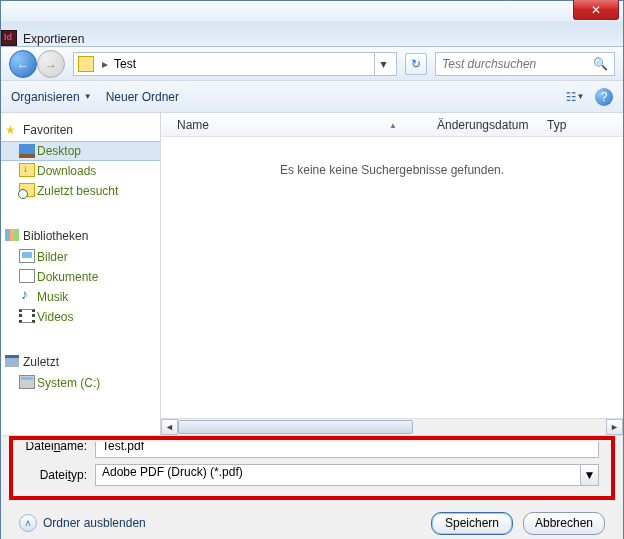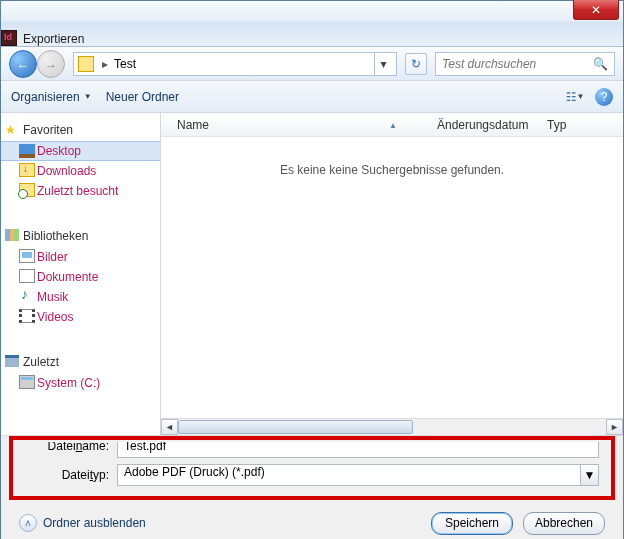--- a/index.html
+++ b/index.html
@@ -31,21 +31,21 @@
   .tb-right { margin-left: auto; display: flex; gap: 8px; align-items: center; }
   .tb-iconbtn { width: 24px; height: 22px; border: 1px solid transparent; display: flex; align-items: center; justify-content: center; color: #3a6ea5; }
   .help-icon { width: 18px; height: 18px; border-radius: 50%; background: radial-gradient(circle at 30% 30%, #8fc8ff, #2b6fbf); color: #fff; display: flex; align-items: center; justify-content: center; font-size: 11px; }
   
   .main { display: flex; height: 322px; }
   .sidebar { width: 160px; border-right: 1px solid #d8d8d8; padding: 6px 0; overflow: hidden; }
   .sb-group-label { color: #333; padding: 4px 8px 4px 22px; position: relative; }
   .sb-star { position: absolute; left: 4px; top: 4px; color: #f5c518; }
   .sb-lib { position: absolute; left: 4px; top: 4px; width: 14px; height: 12px; background: linear-gradient(to right, #7fb3e0 33%, #f5b36b 33% 66%, #9cd67d 66%); }
   .sb-comp { position: absolute; left: 4px; top: 4px; width: 14px; height: 12px; background: #9eb7cf; border-top: 3px solid #3a6ea5; }
-  .sb-item { padding: 3px 8px 3px 36px; position: relative; color: #be185d; }
+  .sb-item { padding: 3px 8px 3px 36px; position: relative; color: #4d7c0f; }
   .sb-item.selected { background: #d8e6f5; border: 1px solid #a5c4e6; border-left: none; border-right: none; padding-top: 2px; padding-bottom: 2px; }
   .sb-icon { position: absolute; left: 18px; top: 2px; width: 16px; height: 14px; }
   .ico-desktop { background: linear-gradient(to bottom, #4a90d9 70%, #8b5a2b 70%); }
   .ico-dl { background: #ffe58a; border: 1px solid #d4a500; }
   .ico-dl::after { content: "↓"; position: absolute; color: #2a7a2a; font-size: 10px; left: 3px; top: -1px; font-weight: bold; }
   .ico-recent { background: #ffe58a; border: 1px solid #d4a500; }
   .ico-recent::after { content: ""; position: absolute; width: 8px; height: 8px; border: 1px solid #2a7a2a; border-radius: 50%; left: -2px; top: 5px; background: #fff; }
   .ico-pic { background: #fff; border: 1px solid #888; }
   .ico-pic::after { content: ""; position: absolute; width: 10px; height: 6px; background: #7ec0ee; left: 2px; top: 2px; }
   .ico-doc { background: #fff; border: 1px solid #888; }
@@ -65,21 +65,21 @@
   .col-typ { width: 40px; }
   .empty-msg { text-align: center; color: #555; padding-top: 26px; }
   .hscroll { position: absolute; bottom: 0; left: 0; right: 0; height: 17px; background: #f0f0f0; border-top: 1px solid #ddd; display: flex; }
   .hs-btn { width: 17px; height: 16px; background: linear-gradient(to bottom, #fff, #e4e8ee); border: 1px solid #b8c2d0; display: flex; align-items: center; justify-content: center; font-size: 9px; color: #444; }
   .hs-track { flex: 1; position: relative; }
   .hs-thumb { position: absolute; left: 0; width: 55%; height: 14px; top: 1px; background: linear-gradient(to bottom, #eef3f9, #cdd9e8); border: 1px solid #9fb4cf; border-radius: 2px; }
   
   .bottom { position: relative; padding: 6px 24px 10px 24px; background: #f0f0f0; border-top: 1px solid #ddd; }
   .highlight-box { position: absolute; left: 8px; right: 8px; top: 0; height: 64px; border: 4px solid #d40000; pointer-events: none; }
   .field-row { display: flex; align-items: center; margin: 6px 0; }
-  .field-label { width: 70px; text-align: right; padding-right: 8px; color: #000; margin-left: 22px; }
+  .field-label { width: 70px; text-align: right; padding-right: 8px; color: #000; }
   .field-label .ul { text-decoration: underline; }
   .field-input { flex: 1; height: 22px; border: 1px solid #b4b8bf; background: #fff; padding: 0 6px; color: #000; position: relative; }
   .field-row.cut { overflow: hidden; height: 16px; margin-top: 0; align-items: flex-end; }
   .field-row.cut .field-label, .field-row.cut .field-input { position: relative; top: 0; height: 16px; line-height: 8px; padding-top: 0; border-top: none; }
   .combo { display: flex; }
   .combo .field-input { flex: 1; }
   .combo-btn { width: 18px; height: 22px; border: 1px solid #b4b8bf; border-left: none; background: linear-gradient(to bottom, #fff, #e4e8ee); display: flex; align-items: center; justify-content: center; font-size: 8px; }
   
   .footer { height: 42px; background: #f0f0f0; display: flex; align-items: center; padding: 0 18px; gap: 10px; }
   .hide-folders { display: flex; align-items: center; gap: 6px; color: #133a66; }

